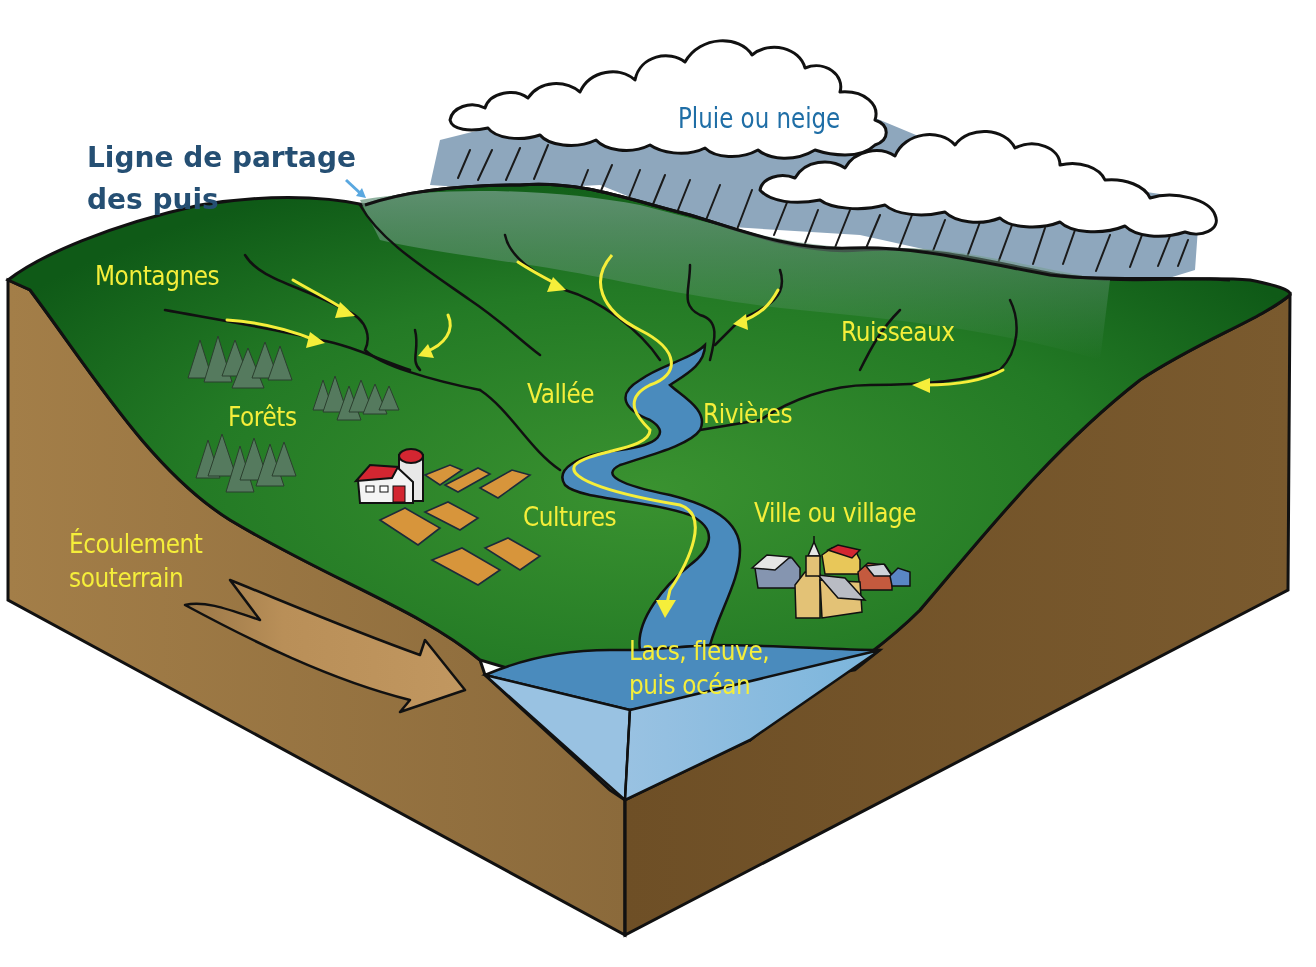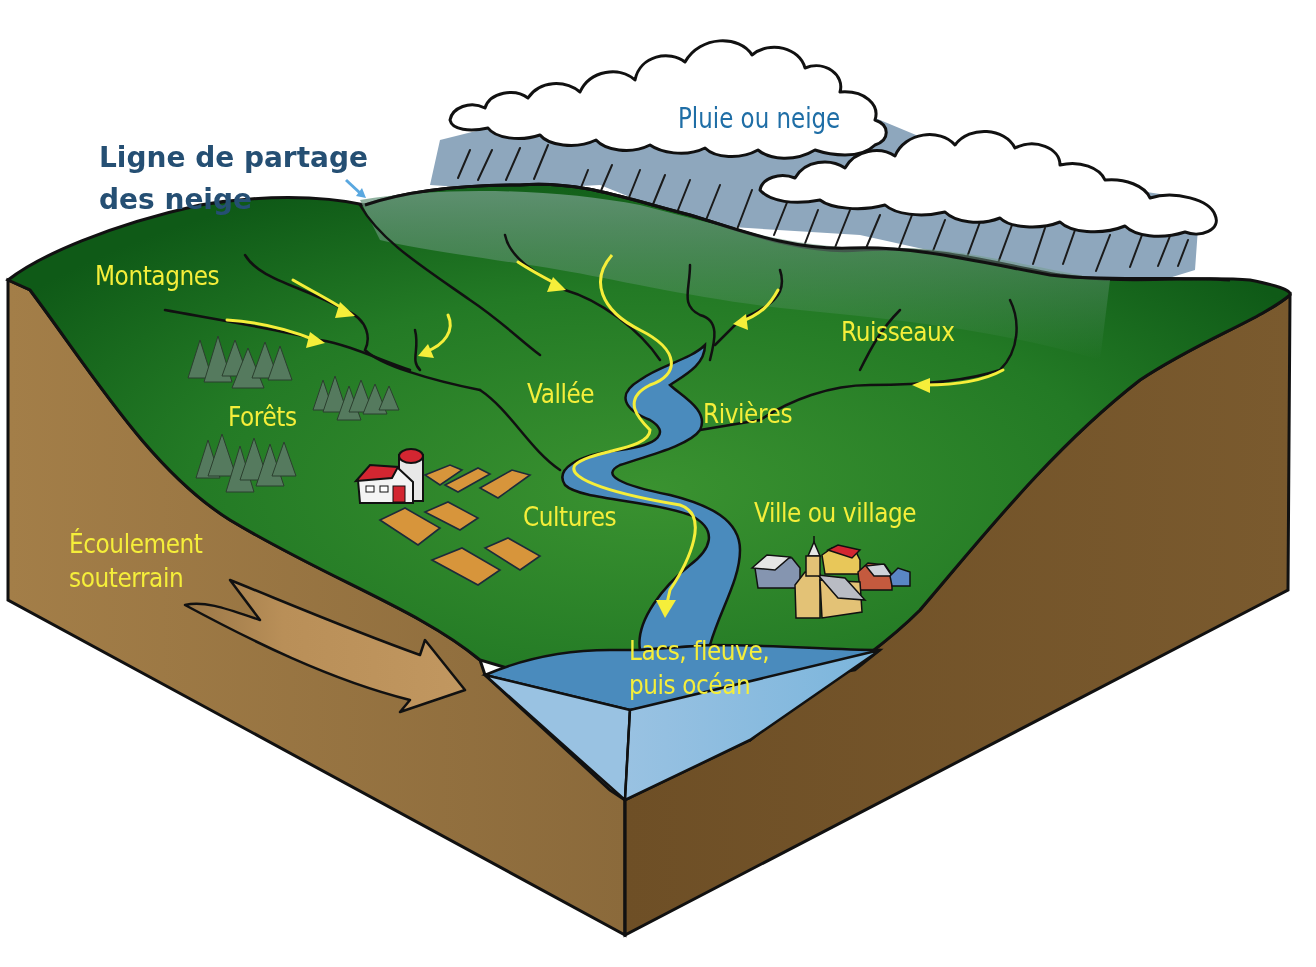--- a/index.html
+++ b/index.html
@@ -199,23 +199,23 @@
     <path d="M760 190 C762 178 780 172 795 178 C805 160 830 158 845 168 C855 150 880 146 895 156 C905 132 940 128 955 145 C970 125 1005 128 1015 148 C1035 138 1060 148 1060 165 C1080 160 1100 168 1105 180 C1125 178 1145 186 1150 198 C1175 190 1210 200 1215 215 C1222 230 1200 238 1185 232 C1160 240 1135 236 1125 226 C1100 236 1070 232 1060 222 C1040 230 1010 228 1000 218 C980 226 955 222 945 212 C920 218 895 214 885 205 C860 212 830 208 820 200 C795 205 770 202 760 190 Z"></path>
   </g>
 
   <g>
     <line x1="346" y1="180" x2="360" y2="193" stroke="#5aa8e0" stroke-width="3"></line>
     <path d="M356 196 L366 198 L362 188 Z" fill="#5aa8e0"></path>
   </g>
 </svg>
 
 
-<div class="lbl lbl-title" style="left:87px; top:137px;margin-left:12px;">
+<div class="lbl lbl-title" style="left:87px; top:137px;">
   <div>Ligne de partage</div>
-  <div>des neige</div>
+  <div>des puis</div>
 </div>
 <div class="lbl lbl-rain" style="left:678px; top:104px;">Pluie ou neige</div>
 <div class="lbl lbl-yellow" style="left:95px; top:262px;">Montagnes</div>
 <div class="lbl lbl-yellow" style="left:841px; top:318px;">Ruisseaux</div>
 <div class="lbl lbl-yellow" style="left:527px; top:380px;">Vallée</div>
 <div class="lbl lbl-yellow" style="left:703px; top:400px;">Rivières</div>
 <div class="lbl lbl-yellow" style="left:228px; top:403px;">Forêts</div>
 <div class="lbl lbl-yellow" style="left:523px; top:503px;">Cultures</div>
 <div class="lbl lbl-yellow" style="left:754px; top:499px;">Ville ou village</div>
 <div class="lbl lbl-yellow" style="left:69px; top:527px; line-height:34px;">

